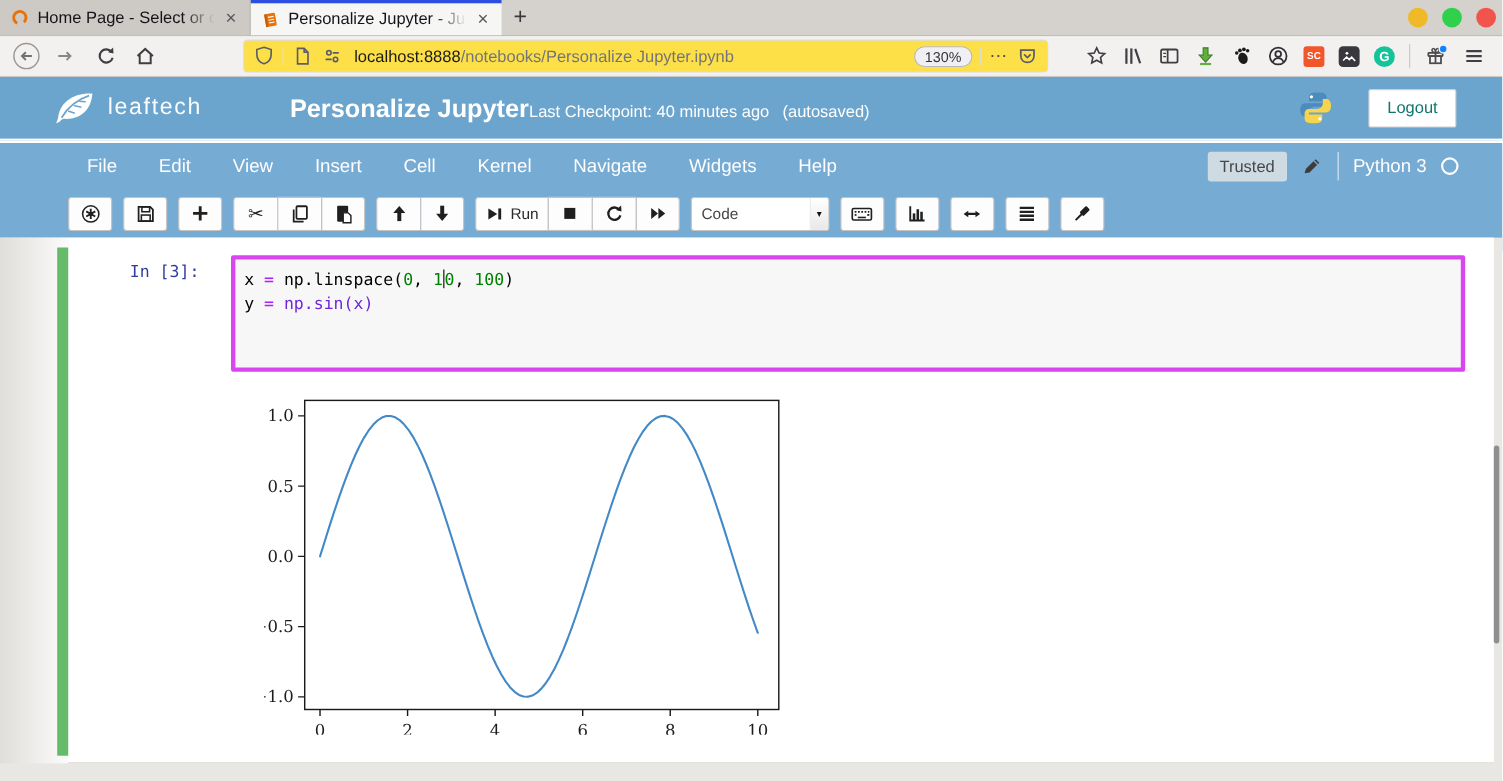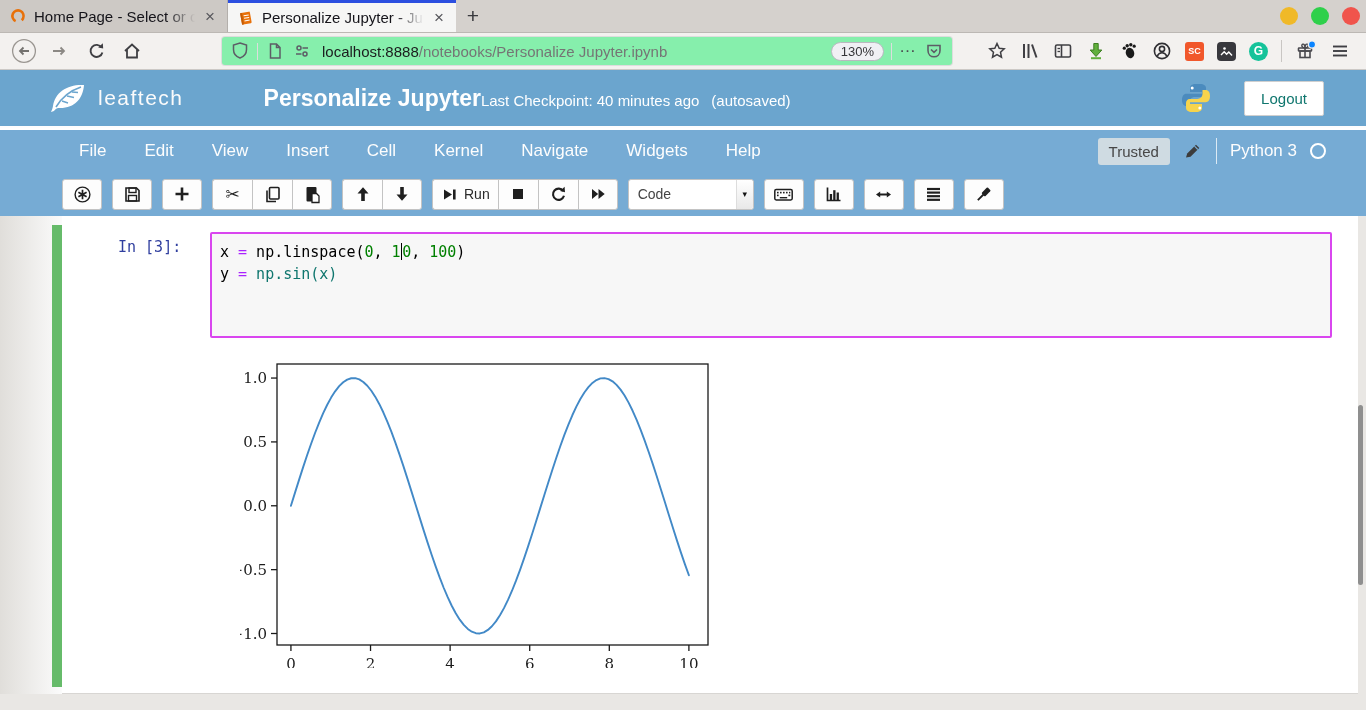--- a/index.html
+++ b/index.html
@@ -19,21 +19,21 @@
   .tab-close { color:#57575c; font-size:17px; line-height:1; padding:0 2px; }
   .newtab { width:34px; display:flex; align-items:center; justify-content:center;
             font-size:21px; color:#3a3a3e; }
   .winctrls { margin-left:auto; display:flex; gap:13px; align-items:center; padding-right:6px; }
   .wc { width:18px; height:18px; border-radius:50%; }
 
   
   .navbar { position:absolute; top:33px; left:0; right:0; height:37px; background:#f3f1ef;
             border-bottom:1px solid #ccc9c6; display:flex; align-items:center; padding:0 10px; }
   .navbtn { width:28px; height:28px; display:flex; align-items:center; justify-content:center; margin-right:8px; }
-  .urlbar { width:730px; height:28px; margin-left:68px; background:#86efac; border-radius:3px;
+  .urlbar { width:730px; height:28px; margin-left:68px; background:#fde047; border-radius:3px;
             box-shadow:0 0 0 1px #ddd; display:flex; align-items:center; padding:0 8px; gap:7px; }
   .url-divider { width:1px; height:17px; background:#ddd; }
   .url-text { flex:1; font-size:15px; white-space:nowrap; overflow:hidden; margin-left:3px; }
   .url-host { color:#1b1b1d; }
   .url-path { color:#757575; }
   .zoom-pill { font-size:13px; color:#36363a; background:#f0f0f4; border:1px solid #b9b9c0;
                border-radius:10px; padding:1px 9px; }
   .dots { font-size:17px; color:#4a4a4f; letter-spacing:1px; line-height:0.4; padding-bottom:7px; }
   .nav-right { margin-left:auto; display:flex; align-items:center; gap:13px; padding-right:6px; }
   .nav-sep { width:1px; height:22px; background:#c9c6c3; }
@@ -88,21 +88,21 @@
   
   .nbpage { position:absolute; top:216px; left:0; right:0; bottom:0; background:#e9e7e4; }
   .nbgrad { position:absolute; left:0; top:0; width:62px; height:478px;
             background:linear-gradient(90deg,#e0deda,#fbfbfb); }
   .nbcontainer { position:absolute; left:62px; right:8px; top:0; height:478px; background:#fff;
                  border-bottom:1px solid #d8d6d3; }
   .cell-bar { position:absolute; left:52px; top:9px; width:10px; height:462px; background:#66bb6a; }
   .prompt { position:absolute; left:118px; top:22px; font-family:"DejaVu Sans Mono", monospace;
             font-size:15px; color:#303f9f; }
   .input-area { position:absolute; left:210px; right:34px; top:16px; height:106px;
-                background:#f7f7f7; border:2px solid #d946ef; border-radius:2px;
+                background:#f7f7f7; border:4px solid #d946ef; border-radius:2px;
                 padding:7px 8px; font-family:"DejaVu Sans Mono", monospace; font-size:15px; }
   .code-line { height:22px; line-height:22px; white-space:pre; }
   .cursor { display:inline-block; width:1.5px; height:17px; background:#000;
             vertical-align:-3px; }
   .plot-wrap { position:absolute; left:240px; top:142px; }
   .tick { font-family:"DejaVu Serif", serif; font-size:15px; fill:#1c1c1c; }
 
   .vscroll { position:absolute; right:3px; top:405px; width:5px; height:180px;
              background:#8f8f8f; border-radius:3px; }
 </style>
@@ -417,21 +417,21 @@
     </div>
   </div>
 
   <div class="nbpage">
     <div class="nbgrad"></div>
     <div class="nbcontainer"></div>
     <div class="cell-bar"></div>
     <div class="prompt">In [3]:</div>
     <div class="input-area" id="code-lines">
         <div class="code-line"><span style="color: rgb(0, 0, 0);">x </span><span style="color: rgb(170, 34, 255);">=</span><span style="color: rgb(0, 0, 0);"> np.linspace(</span><span style="color: rgb(0, 128, 0);">0</span><span style="color: rgb(0, 0, 0);">, </span><span style="color: rgb(0, 128, 0);">1</span><span class="cursor"></span><span style="color: rgb(0, 128, 0);">0</span><span style="color: rgb(0, 0, 0);">, </span><span style="color: rgb(0, 128, 0);">100</span><span style="color: rgb(0, 0, 0);">)</span></div>
-        <div class="code-line"><span style="color: rgb(0, 0, 0);">y </span><span style="color: rgb(170, 34, 255);">=</span><span style="color: #0f766e;"> np.sin(x)</span></div>
+        <div class="code-line"><span style="color: rgb(0, 0, 0);">y </span><span style="color: rgb(170, 34, 255);">=</span><span style="color: #6d28d9;"> np.sin(x)</span></div>
         <div class="code-line">&nbsp;</div>
       </div>
     <div class="plot-wrap">
       <svg id="plot-svg" width="480" height="310">
           <rect x="37" y="6" width="431" height="281" fill="none" stroke="#1a1a1a" stroke-width="1.3"></rect>
           <line x1="50.92890120036934" y1="287" x2="50.92890120036934" y2="293" stroke="#1a1a1a" stroke-width="1.3"></line>
           <text x="50.92890120036934" y="311" text-anchor="middle" class="tick">0</text>
           <line x1="130.52262234533703" y1="287" x2="130.52262234533703" y2="293" stroke="#1a1a1a" stroke-width="1.3"></line>
           <text x="130.52262234533703" y="311" text-anchor="middle" class="tick">2</text>
           <line x1="210.11634349030467" y1="287" x2="210.11634349030467" y2="293" stroke="#1a1a1a" stroke-width="1.3"></line>

